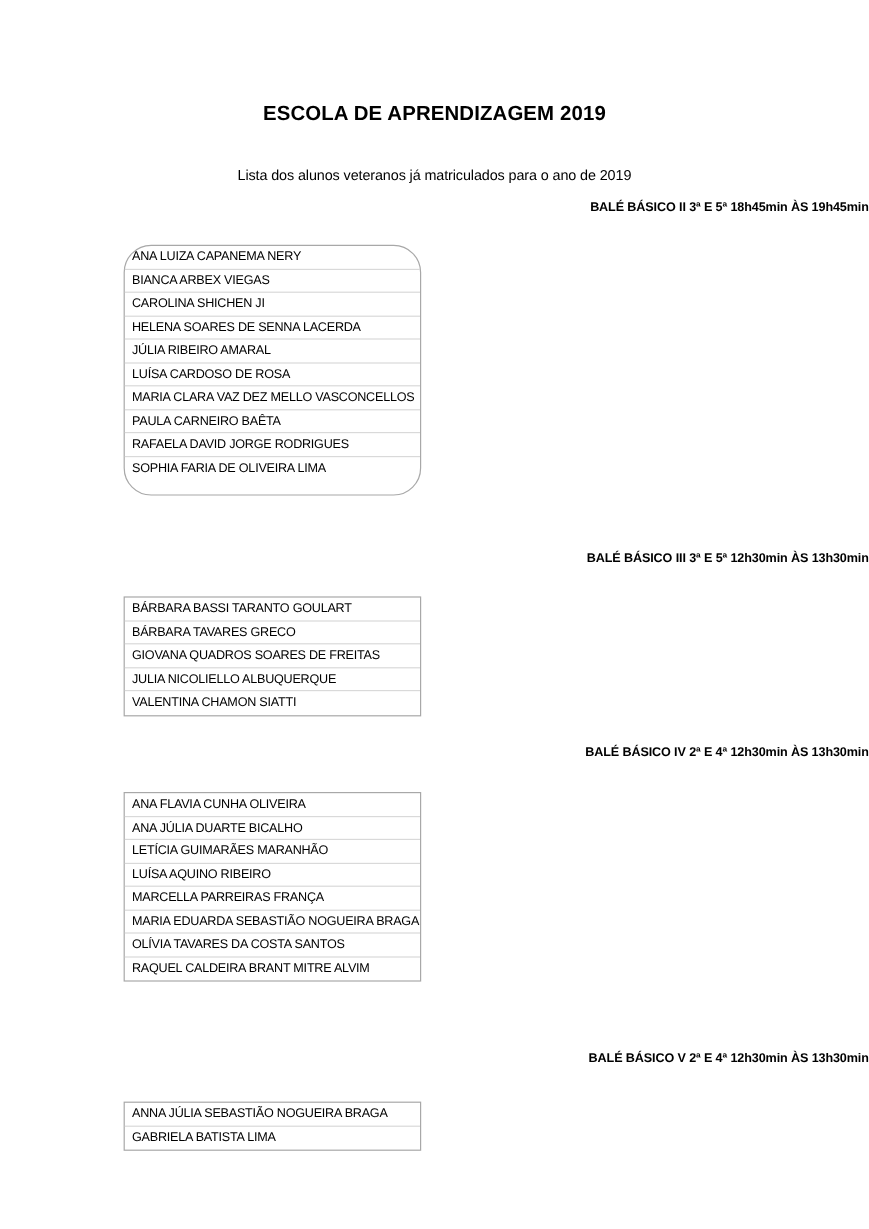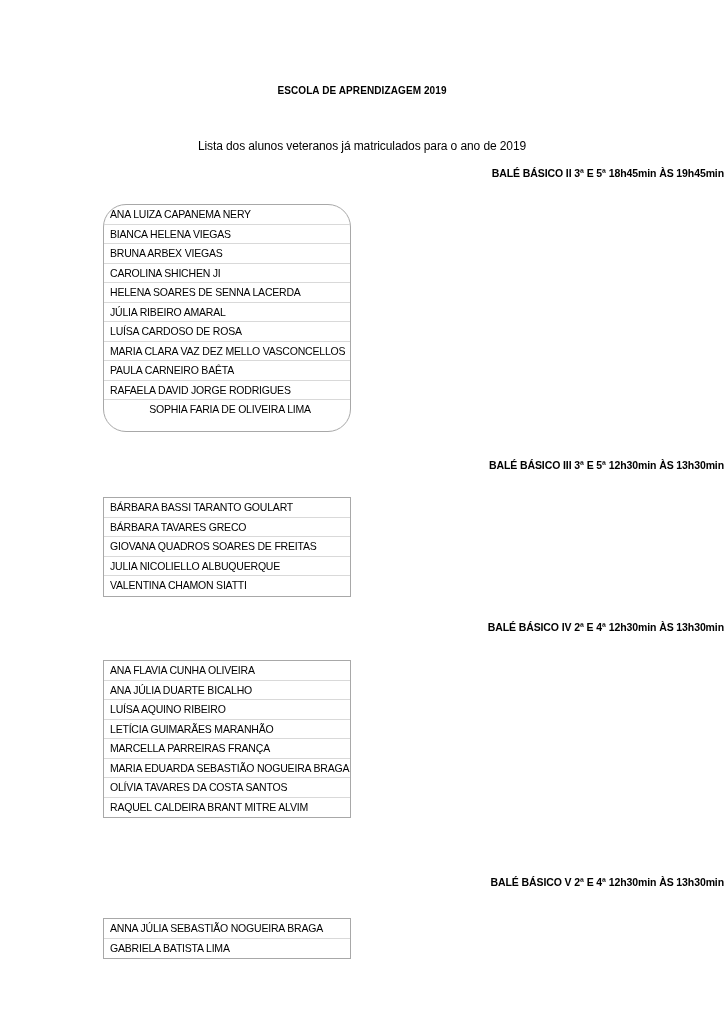--- a/index.html
+++ b/index.html
@@ -16,21 +16,21 @@
     overflow: hidden;
     color: #000000;
     font-family: "Liberation Sans", "DejaVu Sans", sans-serif;
   }
   .doc-title {
     position: absolute;
     top: 85px;
     left: 0;
     width: 100%;
     text-align: center;
-    font-size: 10px;
+    font-size: 17px;
     font-weight: 700;
     letter-spacing: 0.1px;
   }
   .doc-subtitle {
     position: absolute;
     top: 139px;
     left: 0;
     width: 100%;
     text-align: center;
     font-size: 12px;
@@ -63,21 +63,21 @@
   #t1 { top: 497px; }
   #t2 { top: 660px; }
   #t3 { top: 918px; }
 
   .row {
     box-sizing: border-box;
     height: 19.5px;
     border-bottom: 1px solid #d9d9d9;
   }
   .roster .row:last-child { border-bottom: 0; }
-  #t0 .row:last-child { height: 31px; text-align: center; }
+  #t0 .row:last-child { height: 31px; }
 
   .cell {
     font-size: 10.5px;
     line-height: 18.5px;
     padding-left: 6px;
     white-space: nowrap;
     overflow: hidden;
     letter-spacing: -0.2px;
   }
 </style>
@@ -89,24 +89,21 @@
   <div class="doc-title">ESCOLA DE APRENDIZAGEM 2019</div>
 
   <div class="doc-subtitle">Lista dos alunos veteranos já matriculados para o ano de 2019</div>
 
   <div id="h0" class="sec-heading">BALÉ BÁSICO II 3ª E 5ª 18h45min ÀS 19h45min</div>
   <div id="t0" class="roster">
       <div class="row">
         <div class="cell">ANA LUIZA CAPANEMA NERY</div>
       </div>
       <div class="row">
-        <div class="cell">BIANCA HELENA VIEGAS</div>
-      </div>
-      <div class="row">
-        <div class="cell">BRUNA ARBEX VIEGAS</div>
+        <div class="cell">BIANCA ARBEX VIEGAS</div>
       </div>
       <div class="row">
         <div class="cell">CAROLINA SHICHEN JI</div>
       </div>
       <div class="row">
         <div class="cell">HELENA SOARES DE SENNA LACERDA</div>
       </div>
       <div class="row">
         <div class="cell">JÚLIA RIBEIRO AMARAL</div>
       </div>
@@ -148,24 +145,24 @@
 
   <div id="h2" class="sec-heading">BALÉ BÁSICO IV 2ª E 4ª 12h30min ÀS 13h30min</div>
   <div id="t2" class="roster">
       <div class="row">
         <div class="cell">ANA FLAVIA CUNHA OLIVEIRA</div>
       </div>
       <div class="row">
         <div class="cell">ANA JÚLIA DUARTE BICALHO</div>
       </div>
       <div class="row">
-        <div class="cell">LUÍSA AQUINO RIBEIRO</div>
+        <div class="cell">LETÍCIA GUIMARÃES MARANHÃO</div>
       </div>
       <div class="row">
-        <div class="cell">LETÍCIA GUIMARÃES MARANHÃO</div>
+        <div class="cell">LUÍSA AQUINO RIBEIRO</div>
       </div>
       <div class="row">
         <div class="cell">MARCELLA PARREIRAS FRANÇA</div>
       </div>
       <div class="row">
         <div class="cell">MARIA EDUARDA SEBASTIÃO NOGUEIRA BRAGA</div>
       </div>
       <div class="row">
         <div class="cell">OLÍVIA TAVARES DA COSTA SANTOS</div>
       </div>

